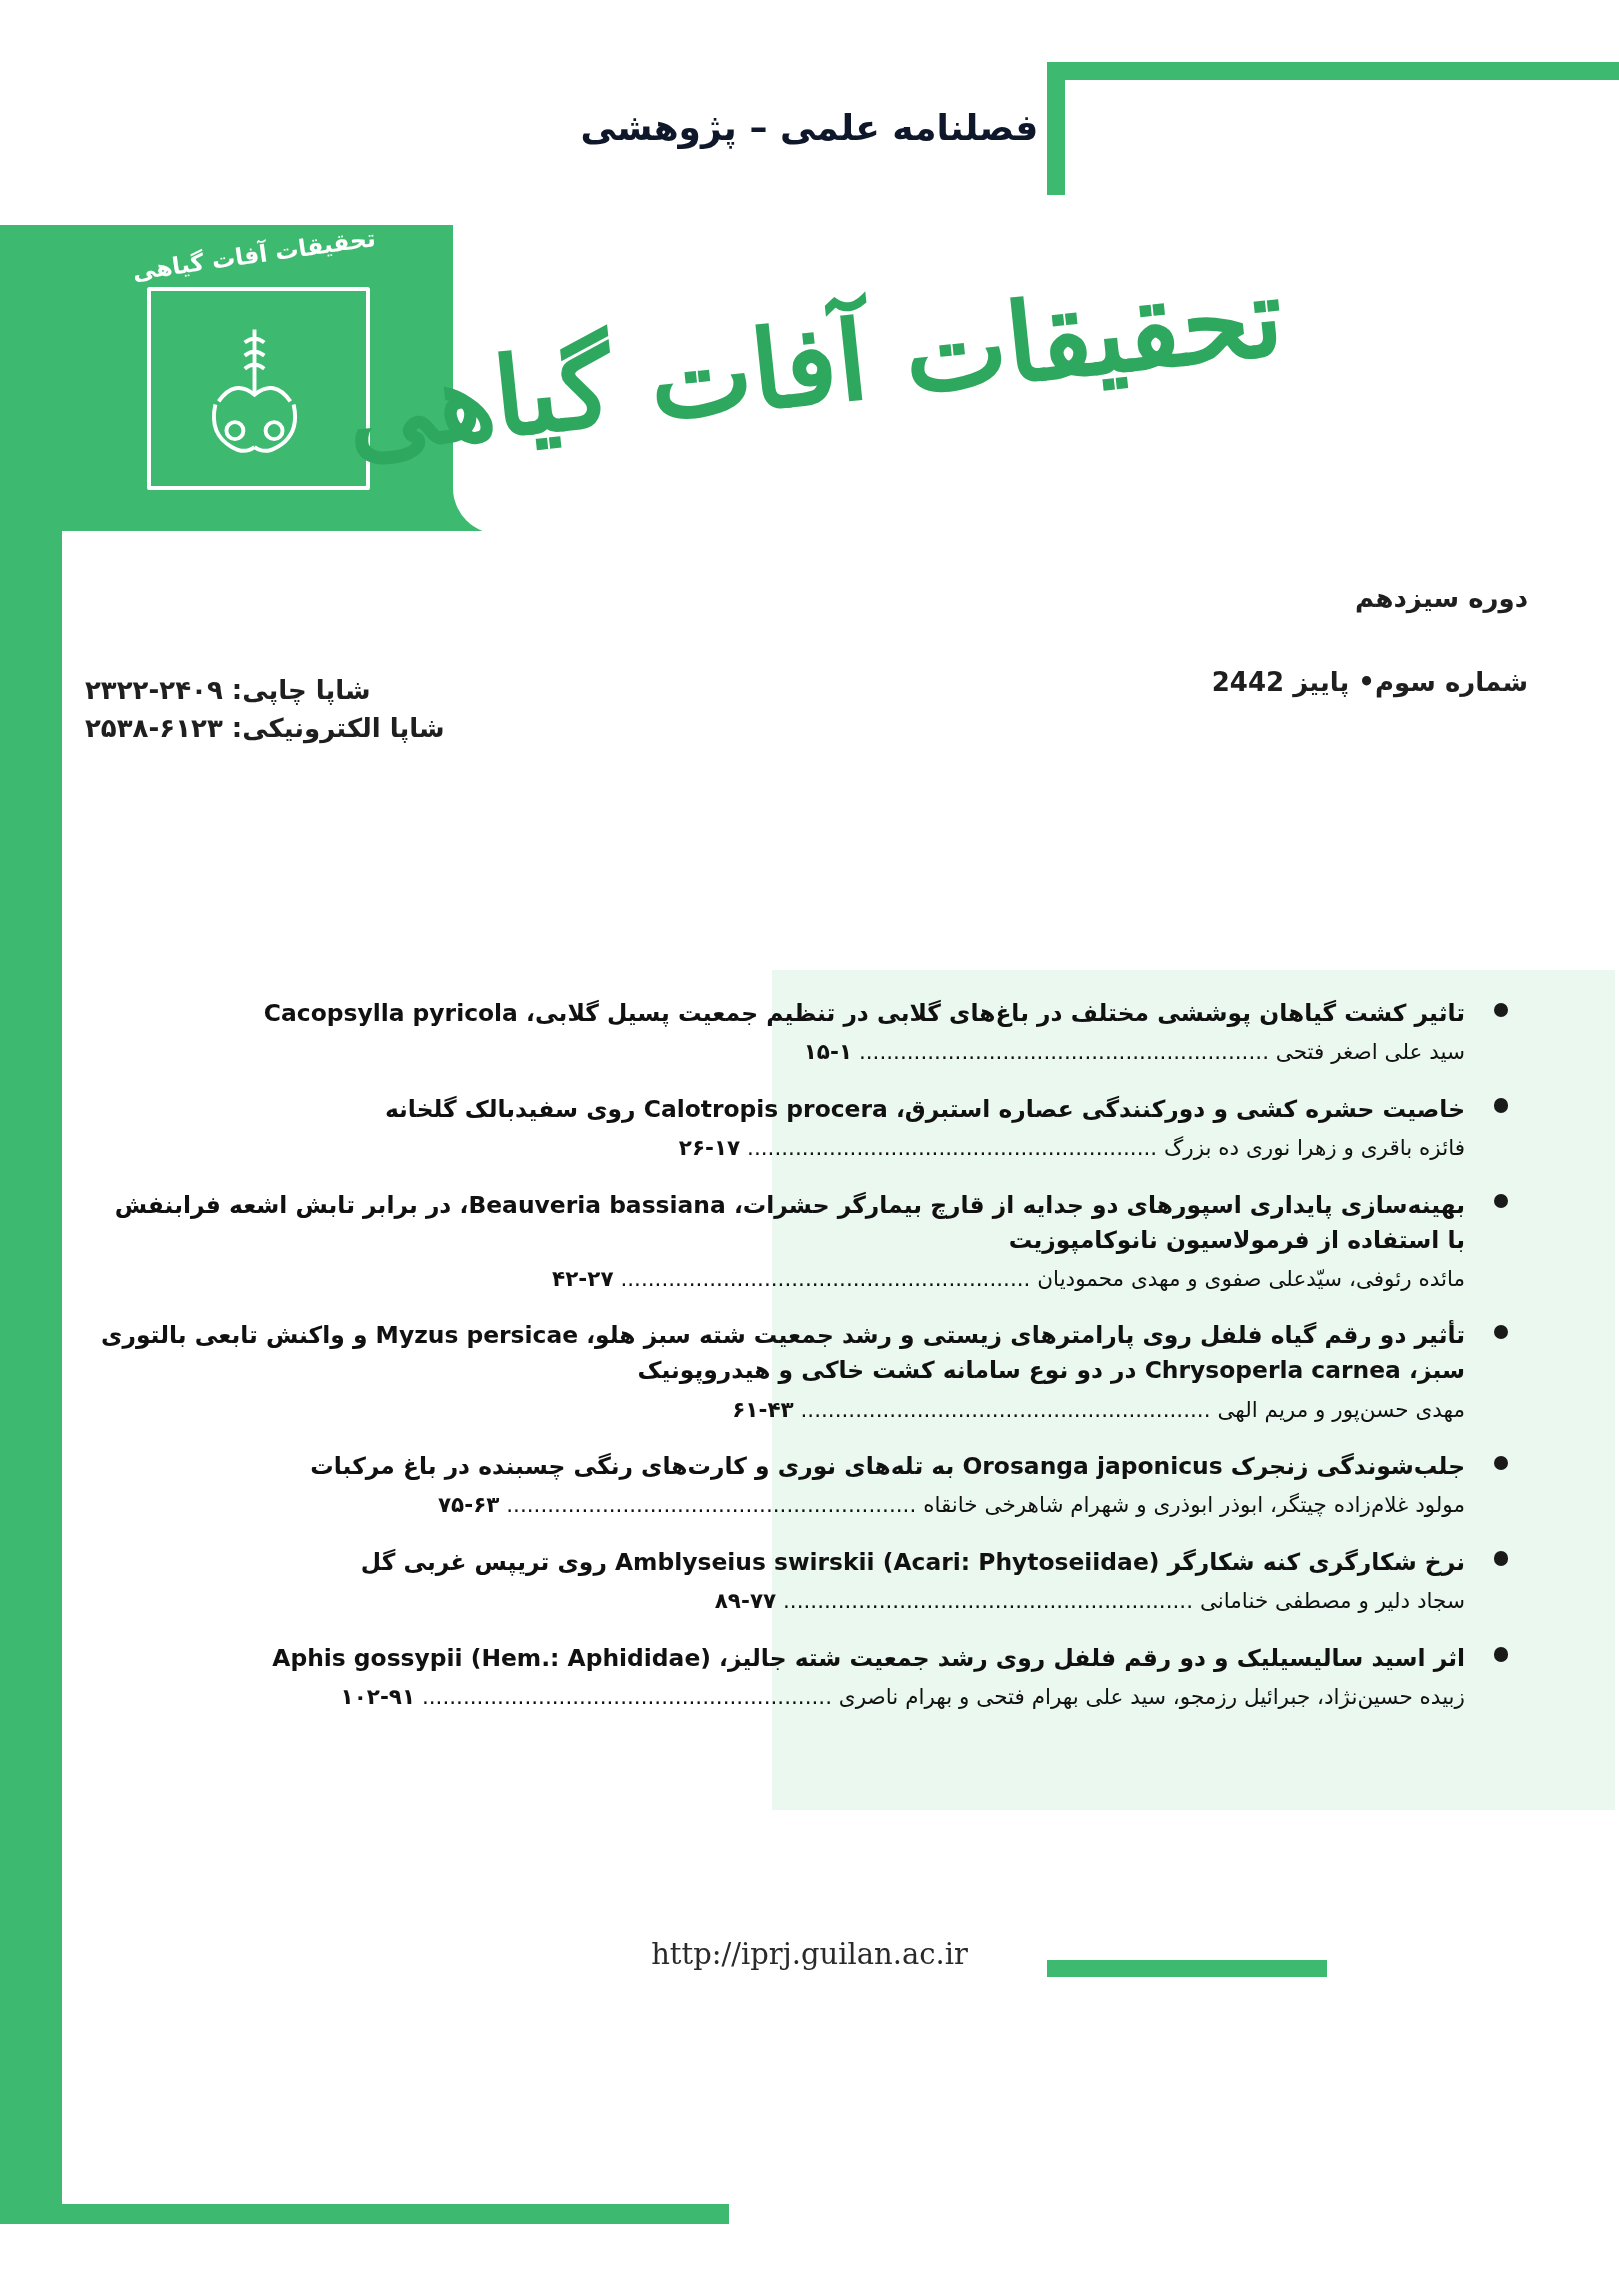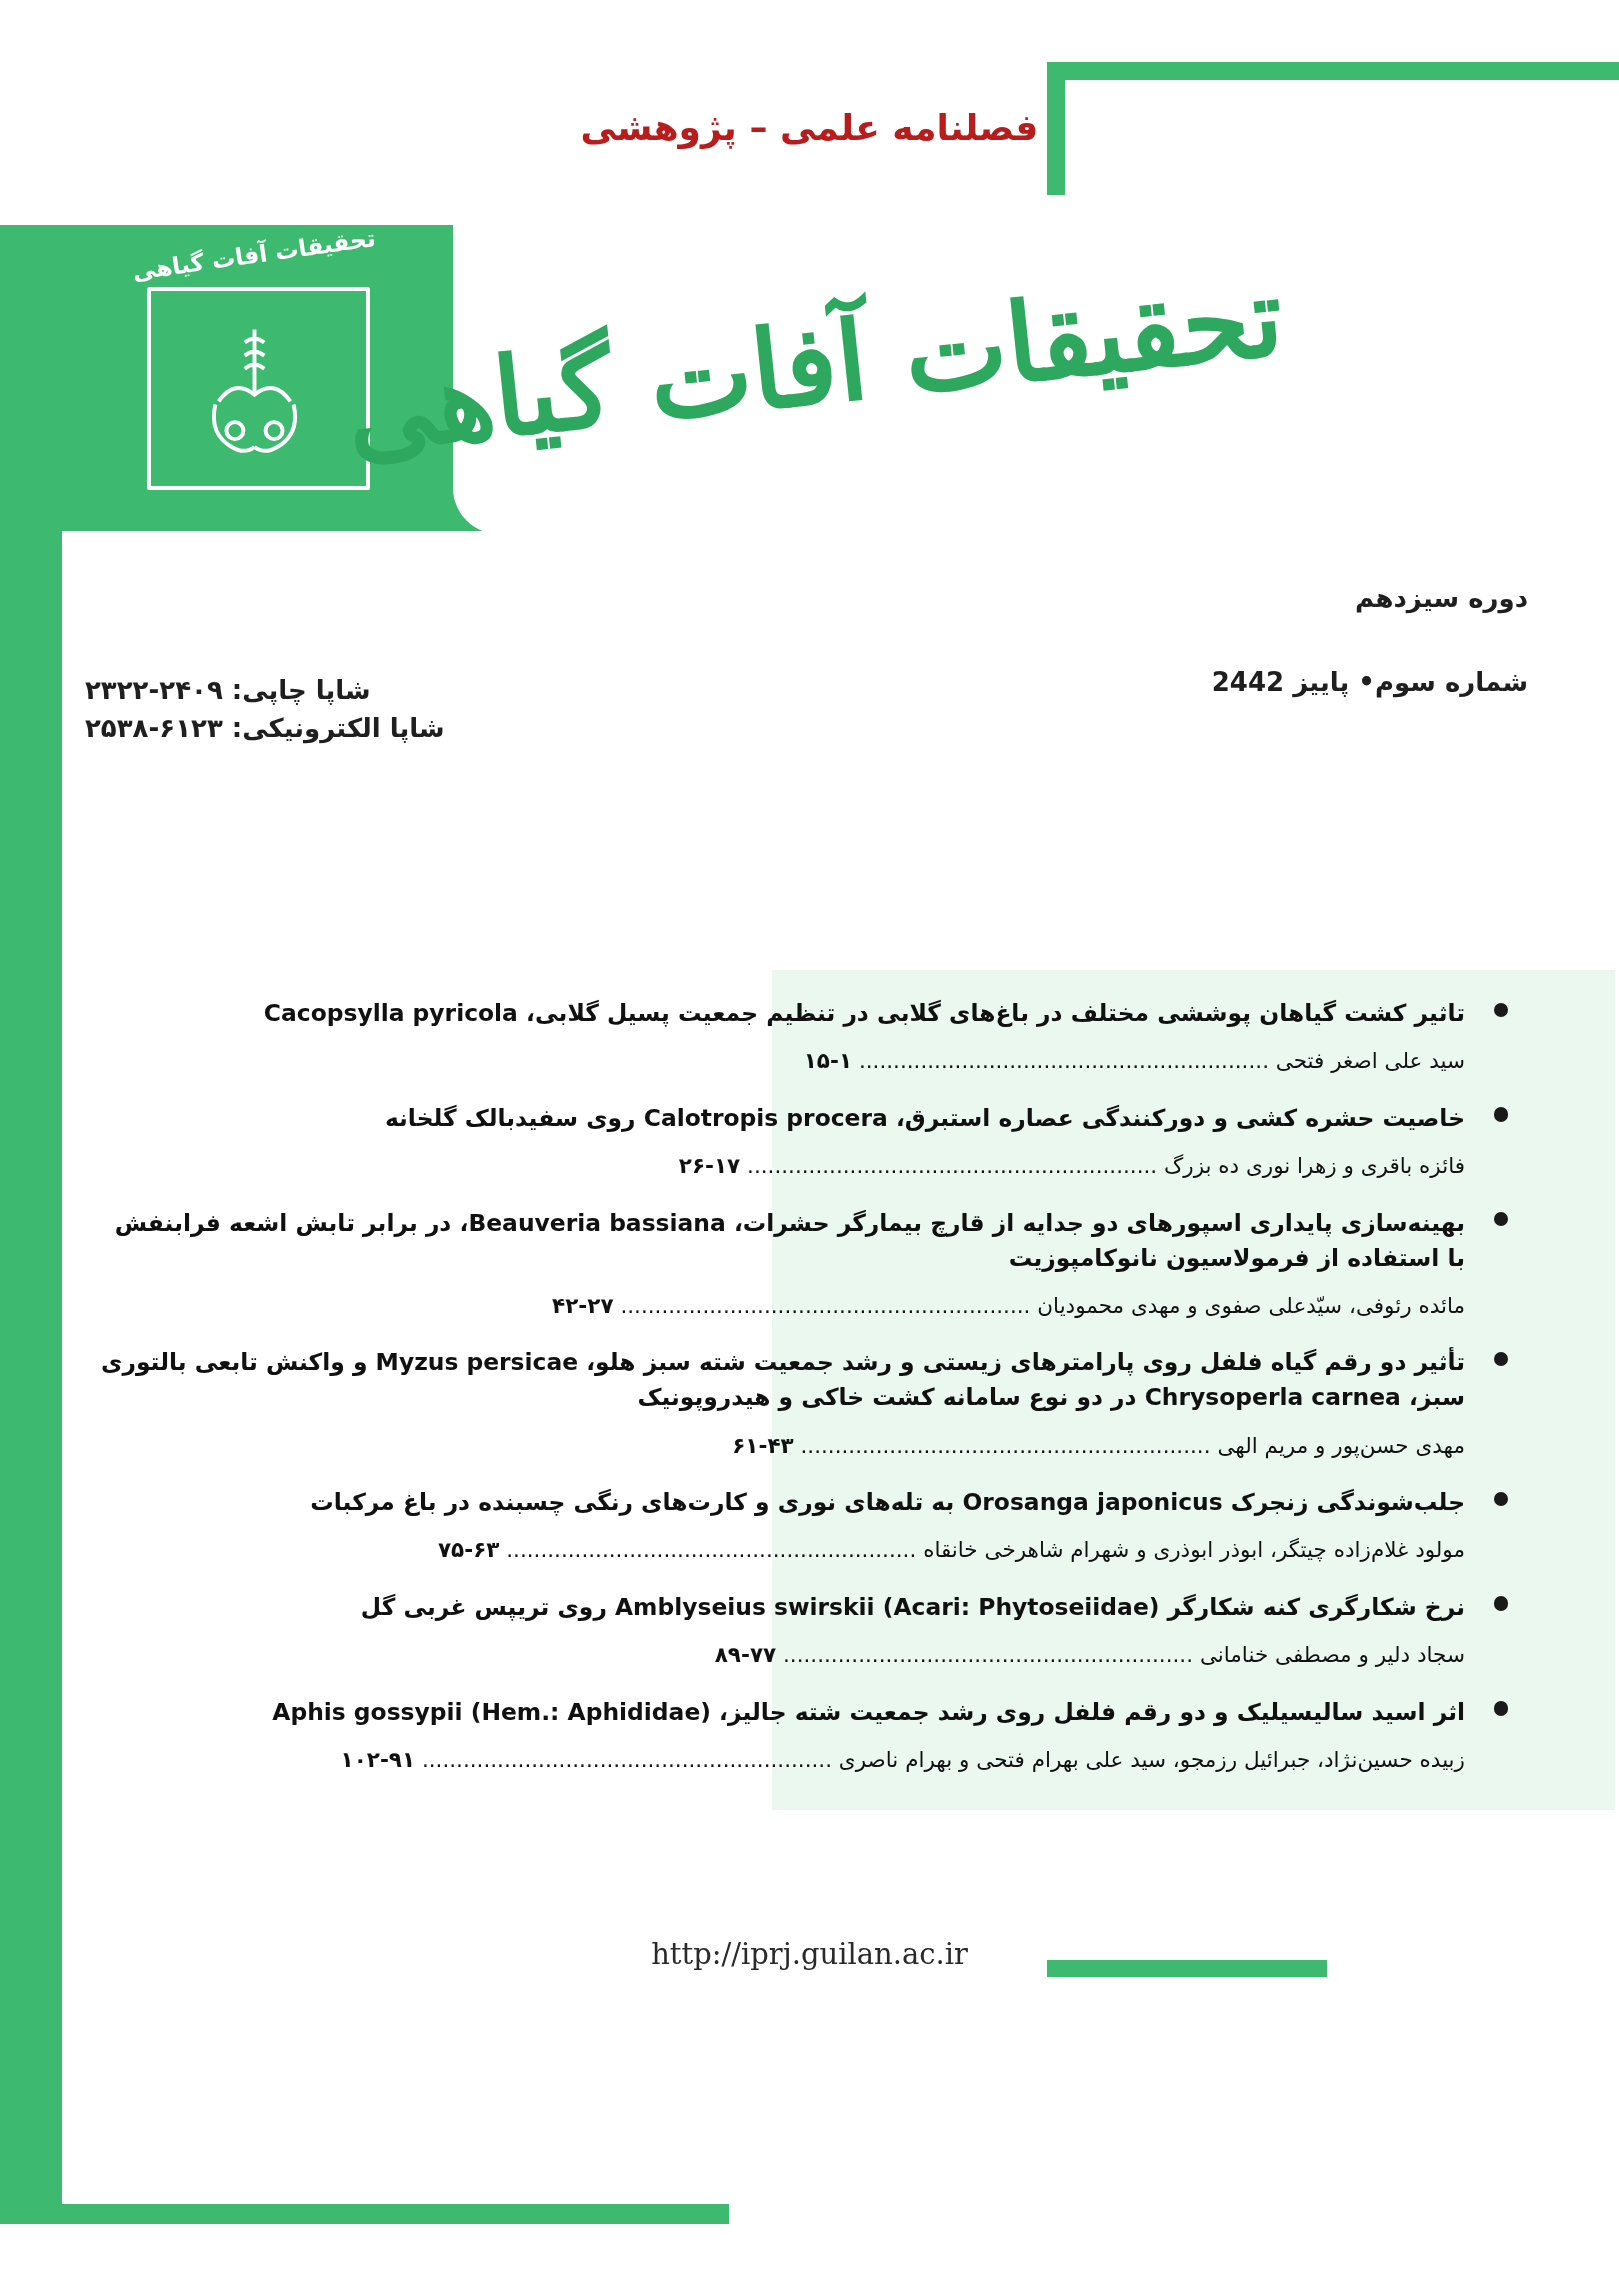--- a/index.html
+++ b/index.html
@@ -25,21 +25,21 @@
   
   #bar-bottom-rule{left:1047px;top:1960px;width:280px;height:17px;}
 
   
   #masthead-block{left:49px;top:225px;width:1107px;height:306px;}
 
   
   #journal-kind{
     position:absolute;left:0;right:0;top:107px;
     text-align:center;
-    color:#b91c1c;
+    color:#0f172a;
     font-family:"DejaVu Sans", sans-serif;
     font-weight:bold;
     font-size:36px;
     letter-spacing:0px;
   }
 
   
   #emblem{
     position:absolute;left:62px;top:225px;width:391px;height:306px;
     background:#3dba6f;
@@ -127,21 +127,21 @@
   .toc-title{
     color:#111111;
     font-size:23.4px;
     font-weight:bold;
     line-height:1.5;
   }
   .toc-authors{
     color:#111111;
     font-size:21.5px;
     line-height:1.5;
-    margin-top:14px;
+    margin-top:5px;
     position:relative;
   }
   .toc-authors .dots{
     color:#111111;
     letter-spacing:0.7px;
   }
   .toc-pages{
     font-size:21.5px;font-weight:bold;
     white-space:nowrap;
   }

